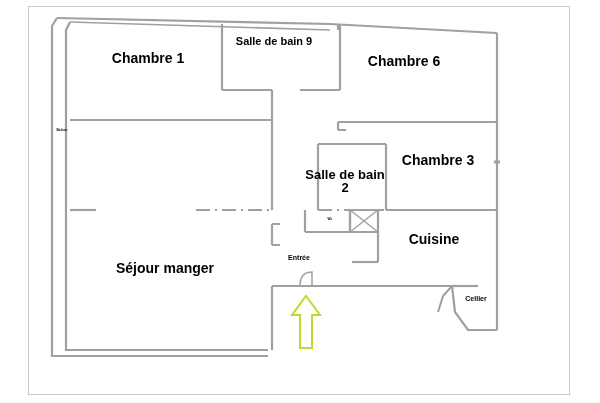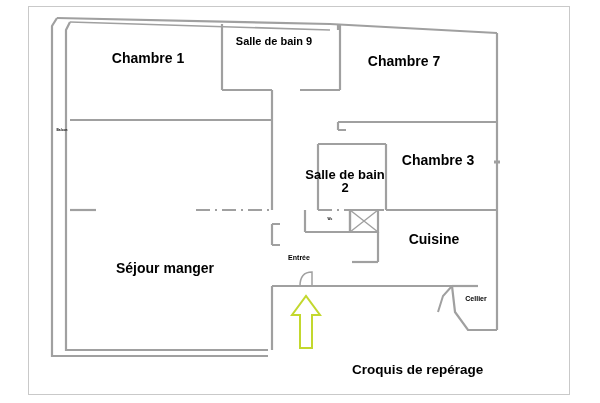--- a/index.html
+++ b/index.html
@@ -131,26 +131,25 @@
       <path d="M 494 162 L 500 162" stroke-width="3"></path>
 
       <path d="M 452 286 L 443 296 L 438 312" stroke-width="2"></path>
     </g>
 
     <path d="M 306 348 L 306 315 L 298 315 L 312 296 L 326 315 L 318 315 L 318 348 Z" transform="translate(-6,0)" fill="none" stroke="#c3d82e" stroke-width="2"></path>
   </svg>
 
   <div class="room-label lbl-lg" style="left:148px; top:58px;">Chambre 1</div>
   <div class="room-label lbl-md" style="left:274px; top:41px;">Salle de bain 9</div>
-  <div class="room-label lbl-lg" style="left:404px; top:61px;">Chambre 7</div>
+  <div class="room-label lbl-lg" style="left:404px; top:61px;">Chambre 6</div>
   <div class="room-label lbl-lg" style="left:438px; top:160px;">Chambre 3</div>
   <div class="room-label lbl-sm" style="left:345px; top:175px;">Salle de bain</div>
   <div class="room-label lbl-sm" style="left:345px; top:188px;">2</div>
   <div class="room-label lbl-lg" style="left:434px; top:239px;">Cuisine</div>
   <div class="room-label lbl-lg" style="left:165px; top:268px;">Séjour manger</div>
   <div class="room-label lbl-xs" style="left:299px; top:258px;">Entrée</div>
   <div class="room-label lbl-xs" style="left:476px; top:299px;">Cellier</div>
   <div class="room-label lbl-tiny" style="left:330px; top:220px;">Wc</div>
   <div class="room-label lbl-tiny" style="left:62px;  top:131px;">Balcon</div>
 
-  <div id="title-caption">Croquis de repérage</div>
 
 </div>
 
 </body></html>

